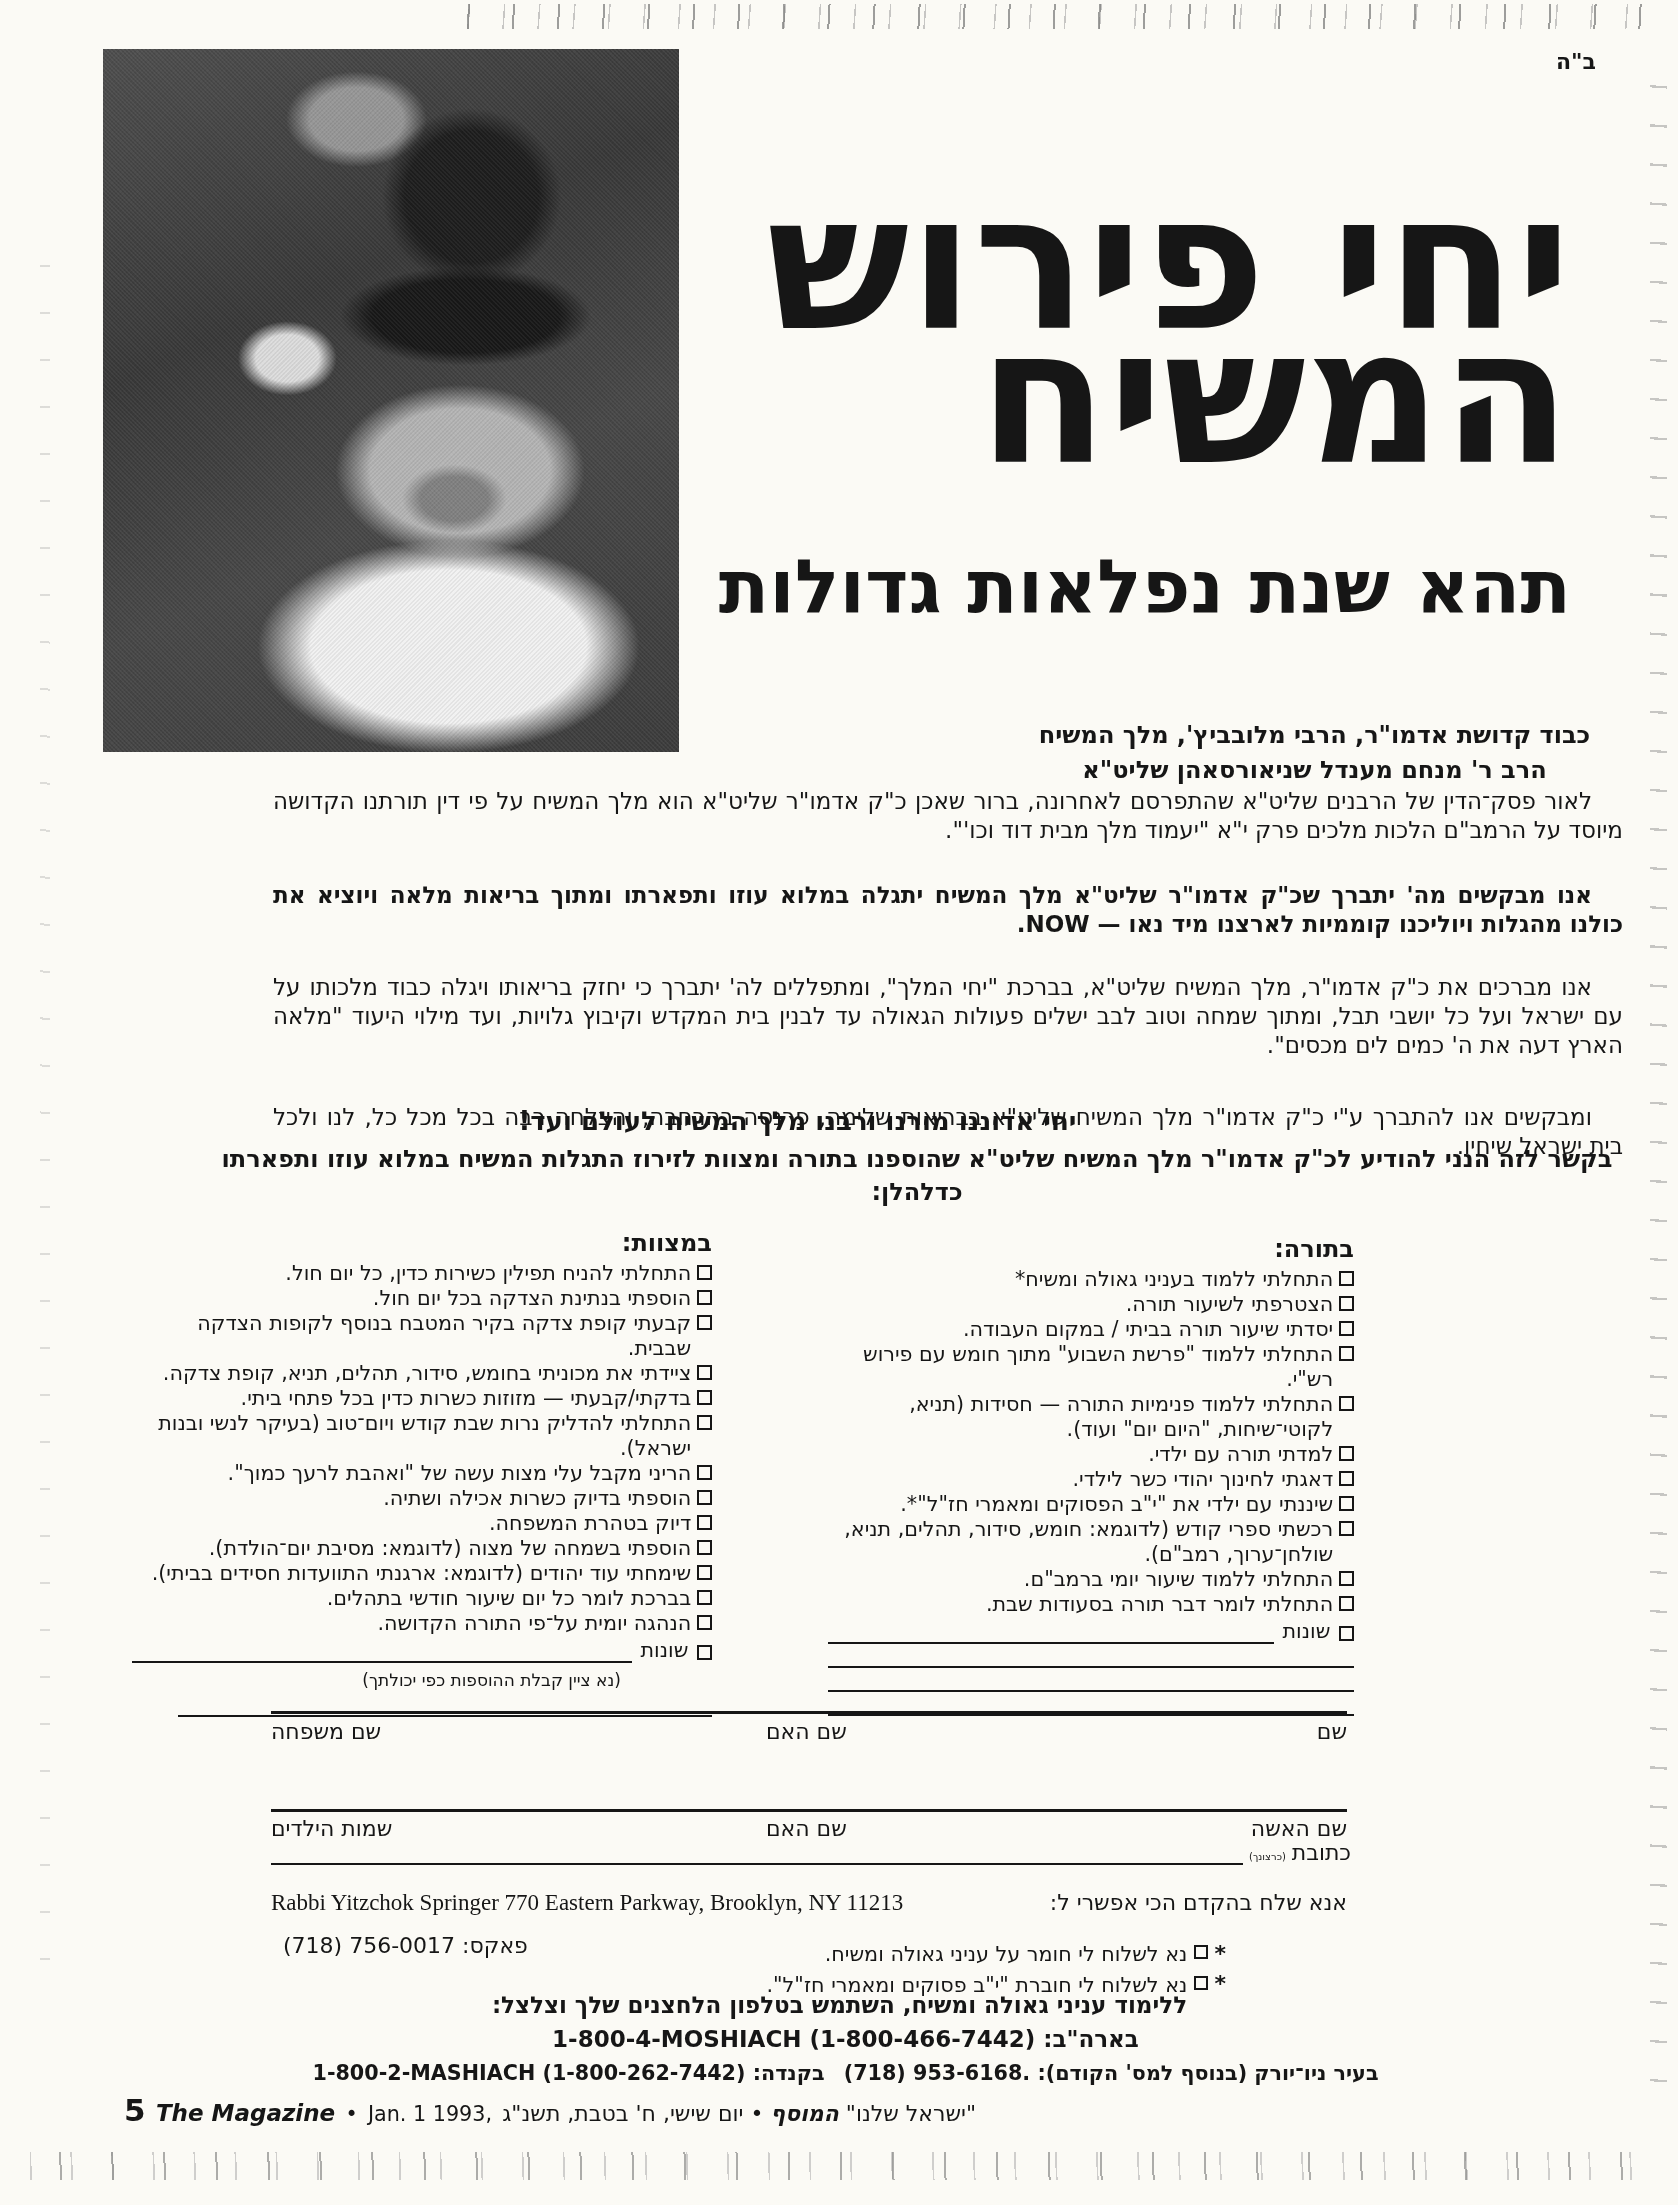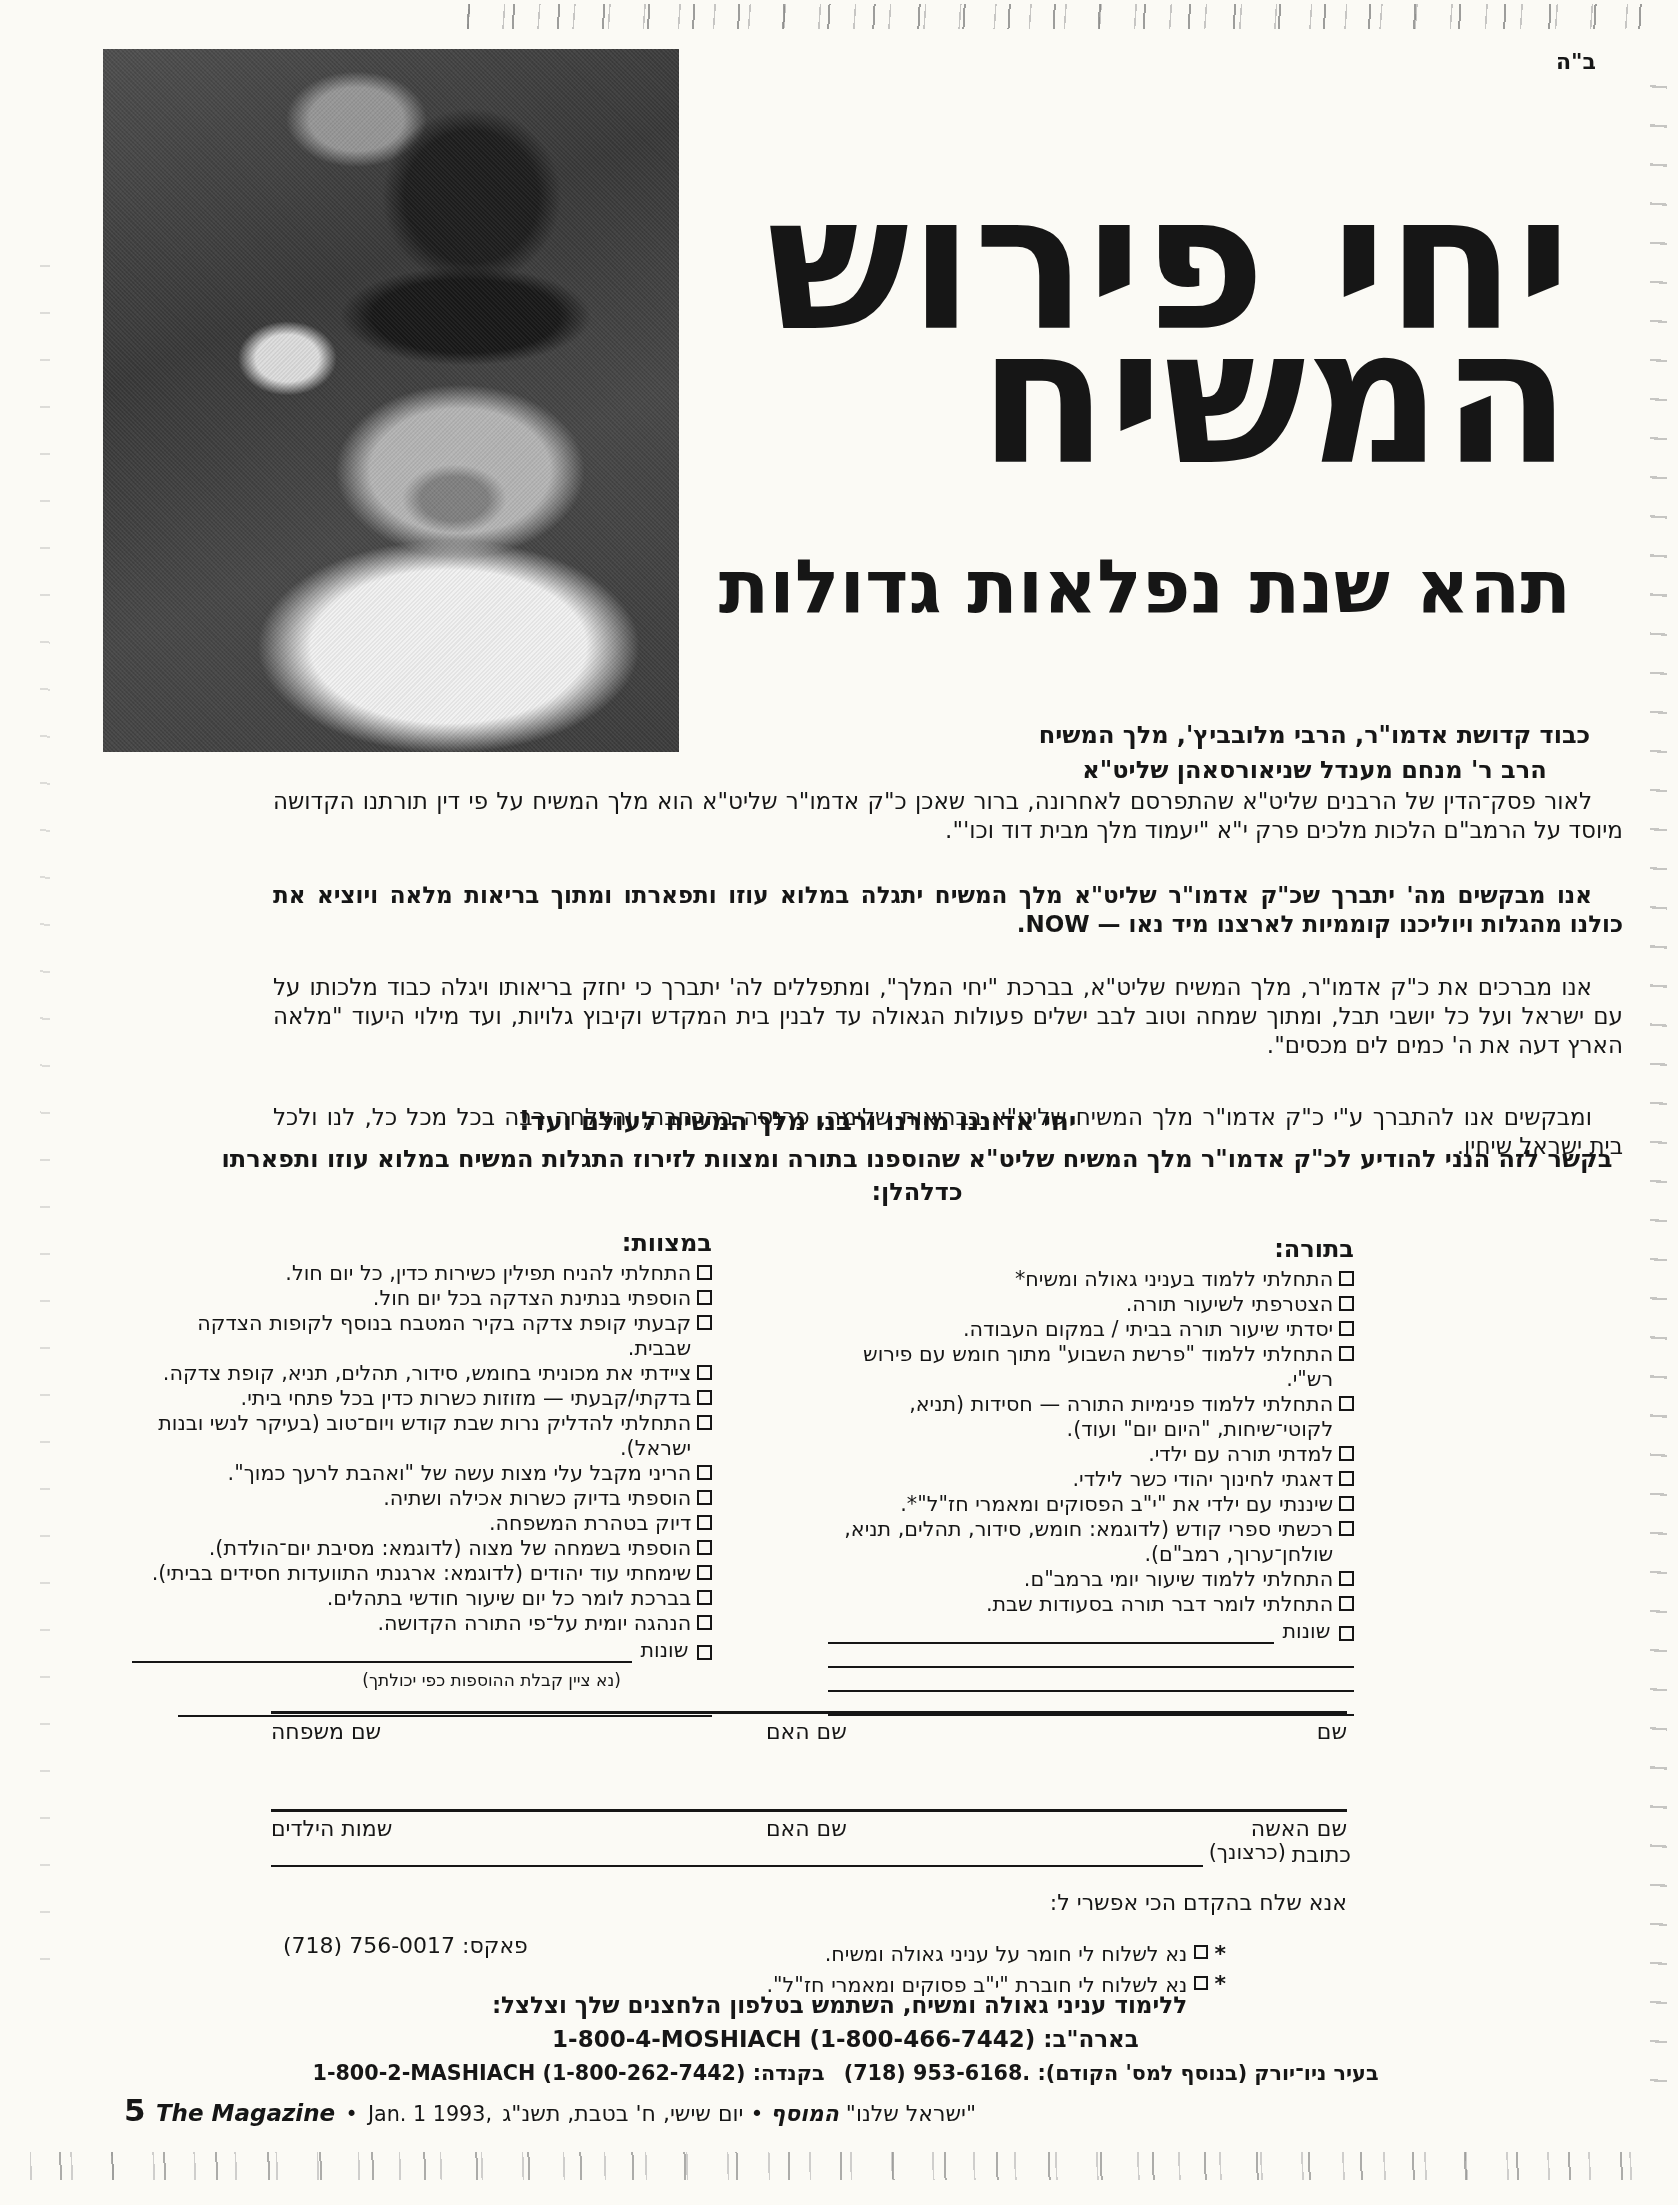--- a/index.html
+++ b/index.html
@@ -80,21 +80,21 @@
   .note { font-size:17px; margin-top:5.9px; width:76%; text-align:center; }
 
   
   .rule { position:absolute; left:271px; width:1076px; border-top:3px solid #161616; }
   .rule1 { top:1711px; } .rule2 { top:1809px; }
   .flabels { position:absolute; left:271px; width:1076px; height:29.5px; direction:rtl; font-size:22px; }
   .flabels1 { top:1719px; } .flabels2 { top:1816px; }
   .flabels .fr { position:absolute; right:0; } .flabels .fm { position:absolute; left:46%; } .flabels .fl { position:absolute; left:0; }
   .addr-row { position:absolute; top:1840px; left:271px; width:1080px; display:flex; direction:rtl;
     gap:5.9px; align-items:flex-end; font-size:22px; }
-  .addr-row .small { font-size:21px; padding-bottom:3px; }
+  .addr-row .small { font-size:10px; padding-bottom:3px; }
   .addr-row .iline { height:22px; }
 
   
   .send-label { position:absolute; top:1890px; right:332px; direction:rtl; font-size:22px; }
   .send-address { position:absolute; top:1890px; left:271px; font-family:"Liberation Serif", serif; font-size:23px; }
   .fax-row { position:absolute; top:1933px; left:271px; direction:rtl; font-size:22px; }
   .requests { position:absolute; top:1942px; right:453px; direction:rtl; font-size:20.7px; }
   .req { display:flex; gap:6.6px; align-items:flex-start; margin-bottom:6.6px; }
   .req .star { font-weight:bold; font-size:22px; margin-top:-1.5px; }
   .req .box { margin-top:3px; width:14px; height:14px; }
@@ -275,20 +275,21 @@
     <span class="fm">שם האם</span>
     <span class="fl">שמות הילדים</span>
   </div>
   <div class="addr-row">
     <span>כתובת</span>
     <span class="small">(כרצונך)</span>
     <span class="iline"></span>
   </div>
 
   <div class="send-label">אנא שלח בהקדם הכי אפשרי ל:</div>
+  <div class="send-address">Rabbi Yitzchok Springer 770 Eastern Parkway, Brooklyn, NY 11213</div>
   <div class="fax-row">
     <span>פאקס:</span>
     <span class="ltr">(718) 756-0017</span>
   </div>
 
   <div class="requests">
     <div class="req">
       <span class="star">*</span>
       <span class="box"></span>
       <span>נא לשלוח לי חומר על עניני גאולה ומשיח.</span>

